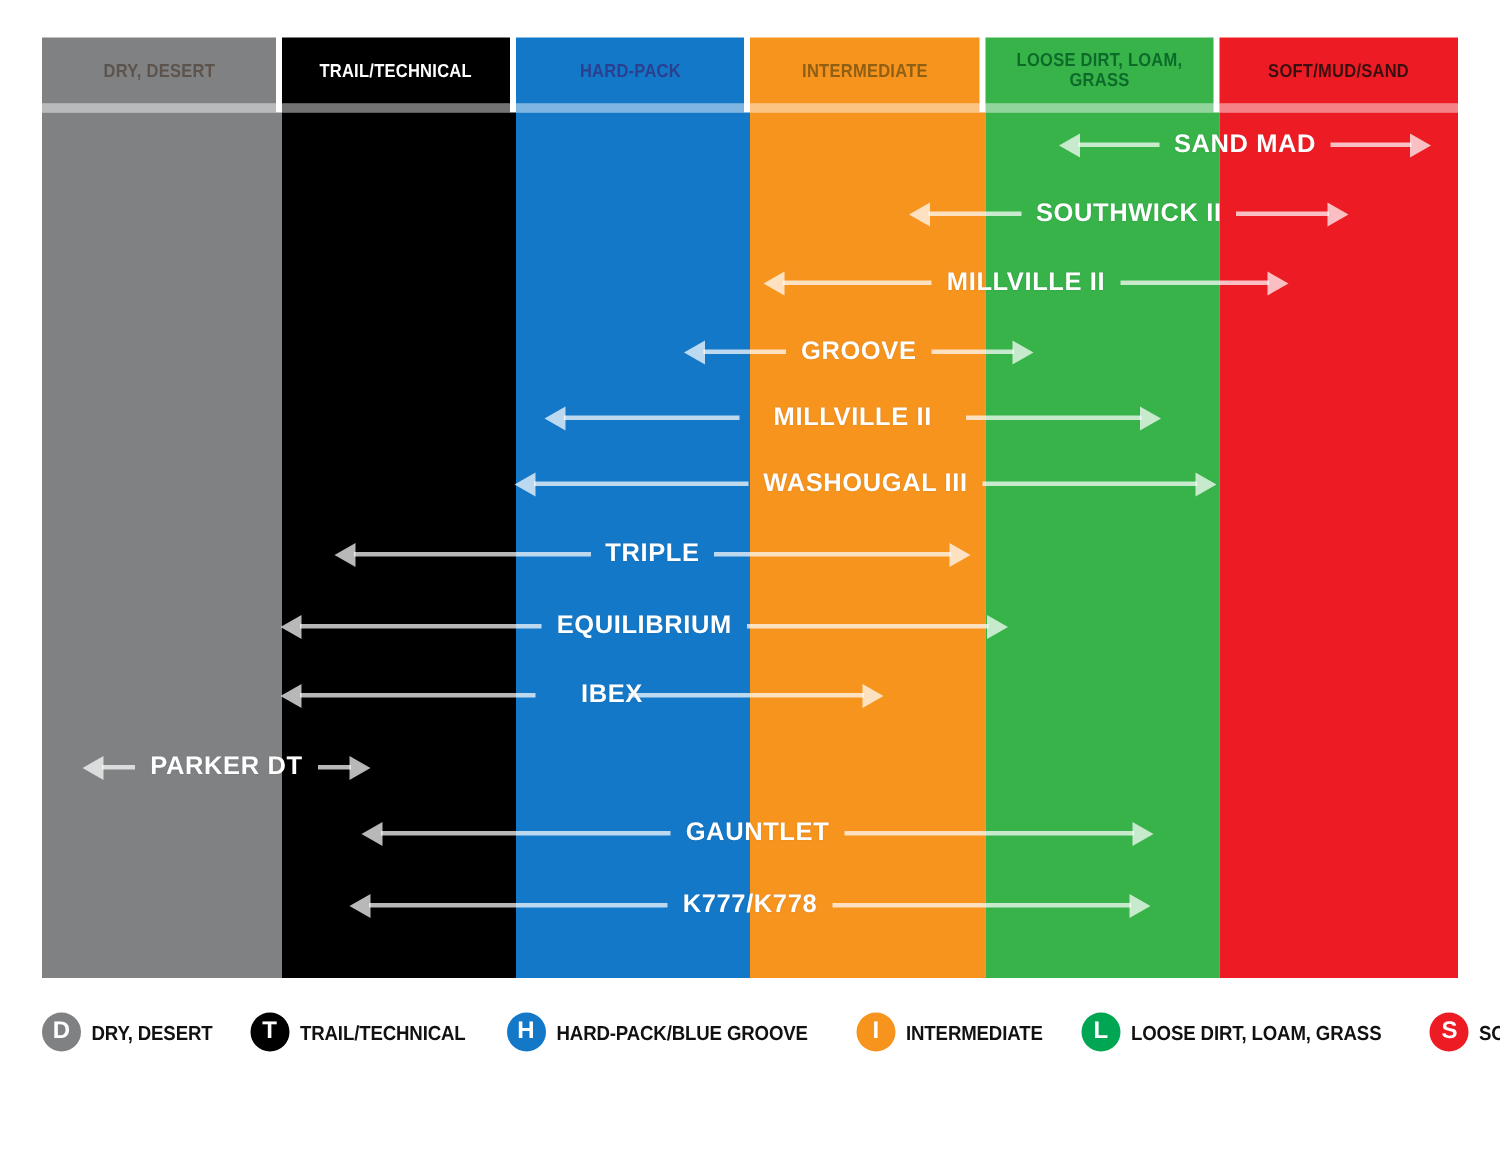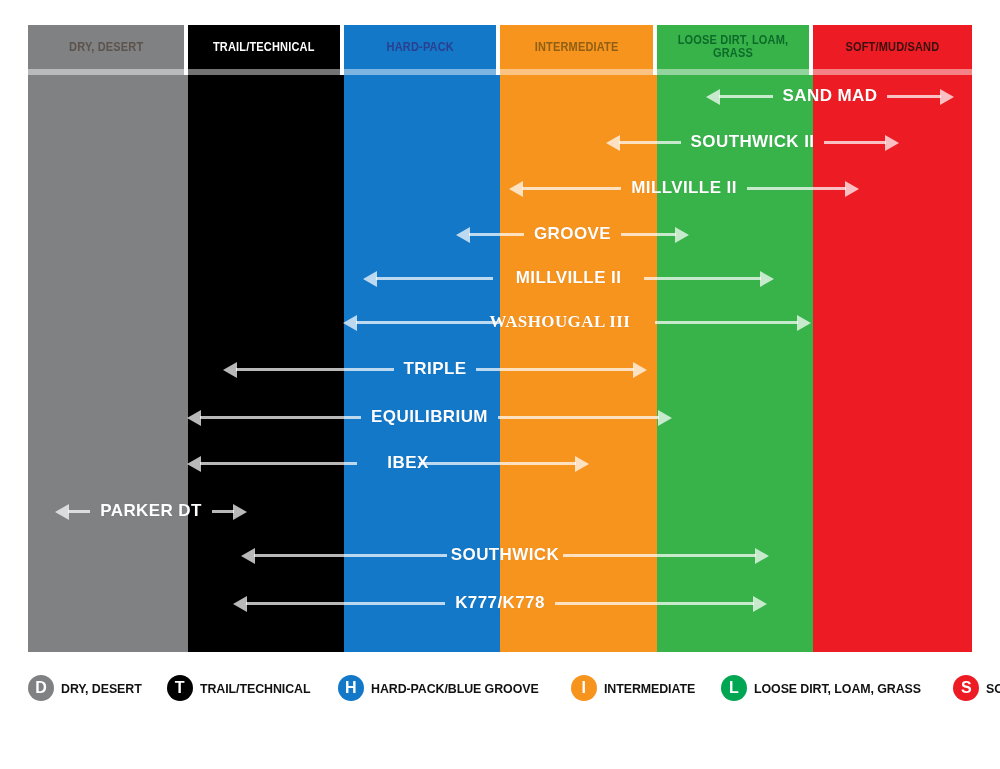--- a/index.html
+++ b/index.html
@@ -194,21 +194,21 @@
           <div class="row-label" style="left: 544.5px;">GROOVE</div>
         </div>
         <div class="row" style="top: 190px;">
           <div class="arrow left" style="left: 348px; width: 116.977px;"></div>
           <div class="arrow right" style="left: 616.023px; width: 116.977px;"></div>
           <div class="row-label" style="left: 540.5px;">MILLVILLE II</div>
         </div>
         <div class="row" style="top: 234px;">
           <div class="arrow left" style="left: 328px; width: 142.914px;"></div>
           <div class="arrow right" style="left: 627.086px; width: 142.914px;"></div>
-          <div class="row-label" style="left: 532px; font-family: Liberation Serif, serif;">WASHOUGAL III</div>
+          <div class="row-label" style="left: 549px;">WASHOUGAL III</div>
         </div>
         <div class="row" style="top: 281px; text-align: right;">
           <div class="arrow left" style="left: 208px; width: 157.57px;"></div>
           <div class="arrow right" style="left: 448.43px; width: 157.57px;"></div>
           <div class="row-label" style="left: 407px;">TRIPLE</div>
         </div>
         <div class="row" style="top: 329px;">
           <div class="arrow left" style="left: 172px; width: 161.102px;"></div>
           <div class="arrow right" style="left: 469.898px; width: 161.102px;"></div>
           <div class="row-label" style="left: 401.5px;">EQUILIBRIUM</div>
@@ -219,21 +219,21 @@
           <div class="row-label" style="left: 380px; text-align: center;">IBEX</div>
         </div>
         <div class="row" style="top: 423px;">
           <div class="arrow left" style="left: 40px; width: 22.2422px;"></div>
           <div class="arrow right" style="left: 183.758px; width: 22.2422px;"></div>
           <div class="row-label" style="left: 123px; text-align: center;">PARKER DT</div>
         </div>
         <div class="row" style="top: 467px;">
           <div class="arrow left" style="left: 226px; width: 193.125px;"></div>
           <div class="arrow right" style="left: 534.875px; width: 193.125px;"></div>
-          <div class="row-label" style="left: 477px;">SOUTHWICK</div>
+          <div class="row-label" style="left: 477px;">GAUNTLET</div>
         </div>
         <div class="row" style="top: 515px;">
           <div class="arrow left" style="left: 218px; width: 199.195px;"></div>
           <div class="arrow right" style="left: 526.805px; width: 199.195px;"></div>
           <div class="row-label" style="left: 472px;">K777/K778</div>
         </div>
       </div>
   </div>
 
   <div class="legend">

